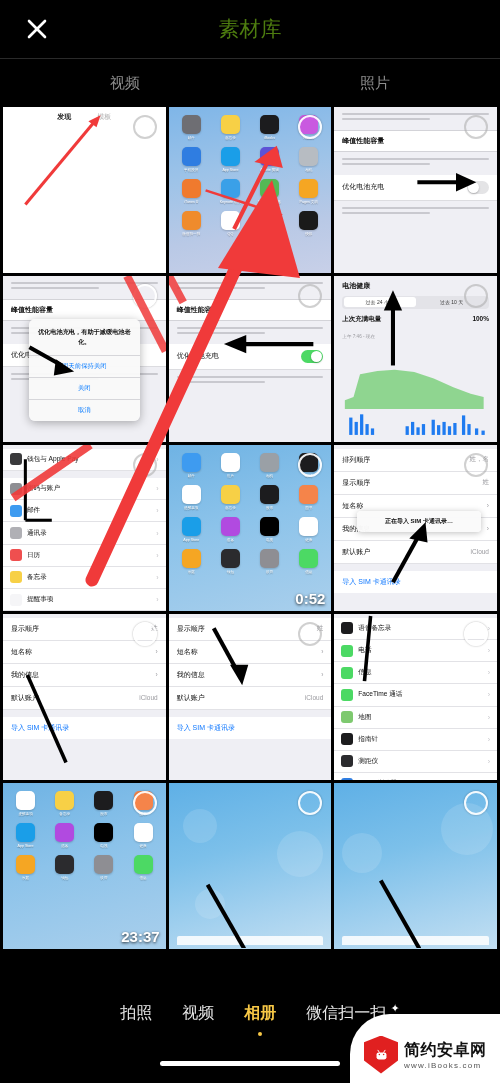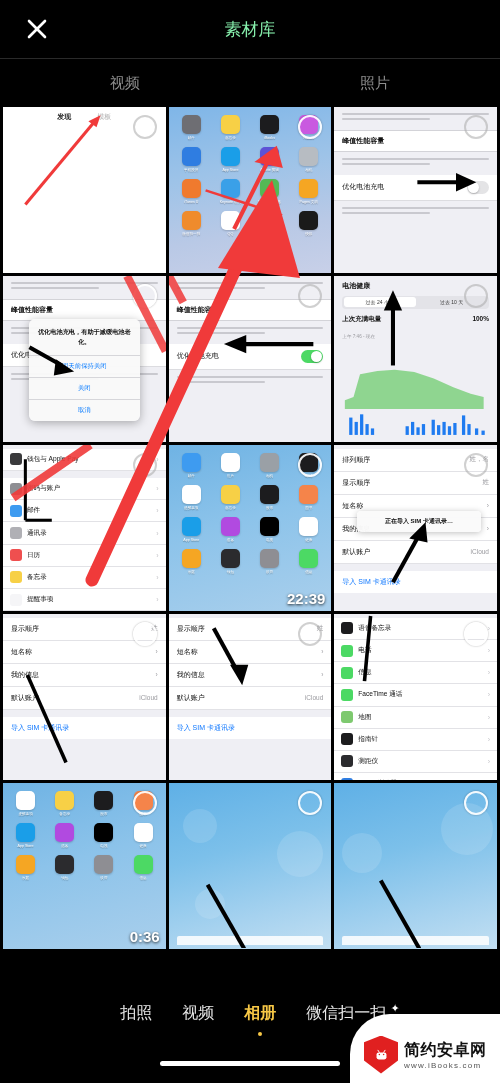--- a/index.html
+++ b/index.html
@@ -19,21 +19,21 @@
   .close-btn svg{ display:block; }
   .title-wrap{
     position:absolute; left:0; right:0; top:0; height:58px;
     display:flex; align-items:center; justify-content:center; gap:48px;
   }
   .proj-tab{
     display:flex; align-items:center; gap:7px; position:relative;
     font-size:19px; font-weight:700; color:#fff; cursor:pointer;
   }
   .chev{ width:13px; height:8px; display:block; }
-  .lib-tab{ font-size:17px; color:#86efac; cursor:pointer; font-weight:400;}
+  .lib-tab{ font-size:21px; color:#4d7c0f; cursor:pointer; font-weight:400;}
   .underline{
     position:absolute; left:50%; transform:translateX(-50%);
     bottom:-13px; width:38px; height:3px; background:#fff; border-radius:2px;
   }
   .hr{ height:1px; background:#2a2a2a; width:100%; }
 
   
   .filters{
     display:flex; height:48px; align-items:center;
   }
@@ -578,21 +578,21 @@
         <div class="app">
             <span class="ico" style="background:#8e8e93"></span>
             <span class="lb">设置</span>
           </div>
         <div class="app">
             <span class="ico" style="background:#4cd964"></span>
             <span class="lb">信息</span>
           </div>
       </div>
     </div>
-    <div class="dur">22:39</div>
+    <div class="dur">0:52</div>
     <div class="ring"></div>
   </div>
 
   <div class="cell">
     <div class="shot st-list">
       <div class="ct-row">
           <span>排列顺序</span>
           <span class="v">姓，名</span>
         </div>
       <div class="ct-row">
@@ -774,21 +774,21 @@
         <div class="app">
             <span class="ico" style="background:#8e8e93"></span>
             <span class="lb">设置</span>
           </div>
         <div class="app">
             <span class="ico" style="background:#4cd964"></span>
             <span class="lb">信息</span>
           </div>
       </div>
     </div>
-    <div class="dur">0:36</div>
+    <div class="dur">23:37</div>
     <div class="ring"></div>
   </div>
 
   <div class="cell">
     <div class="shot plain">
       <span class="blob" style="width:34px;height:34px;left:14px;top:26px"></span>
       <span class="blob" style="width:46px;height:46px;right:8px;top:48px"></span>
       <span class="blob" style="width:30px;height:30px;left:26px;bottom:30px"></span>
       <span class="bar-bottom"></span>
     </div>

